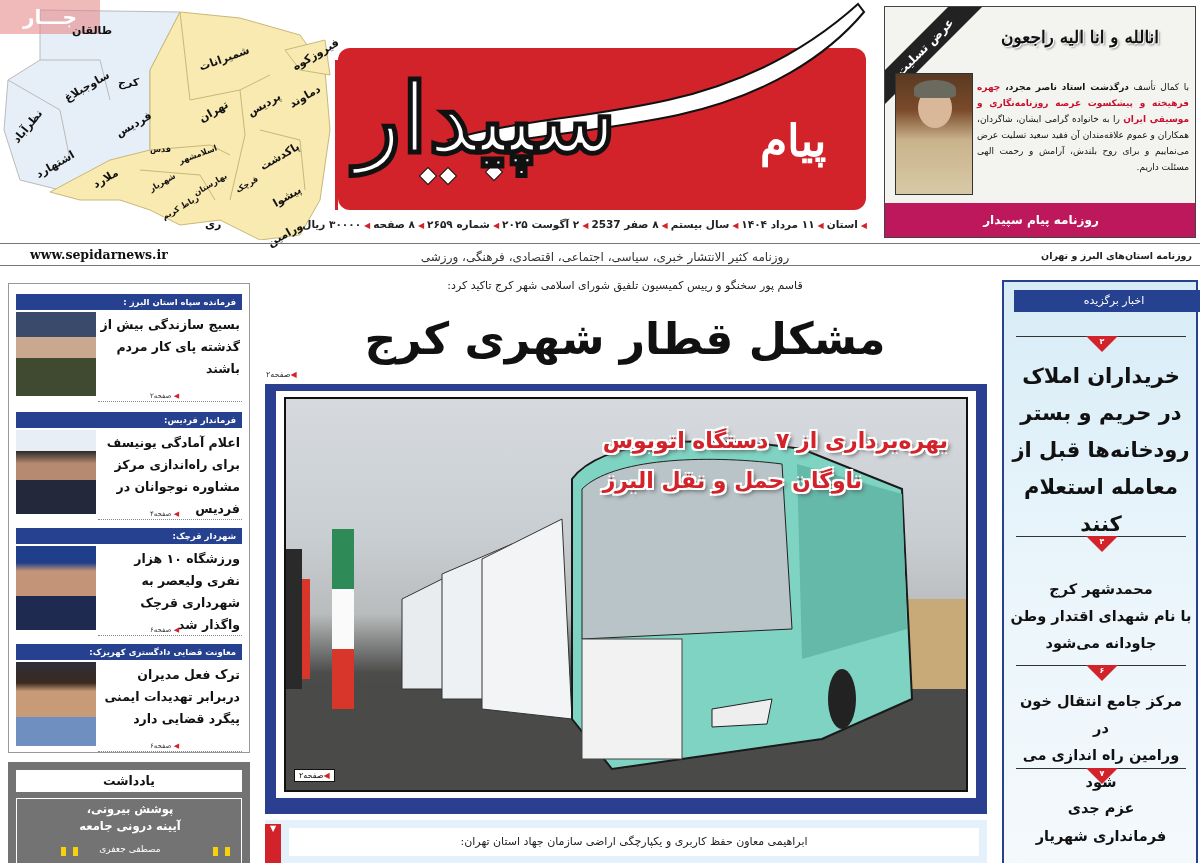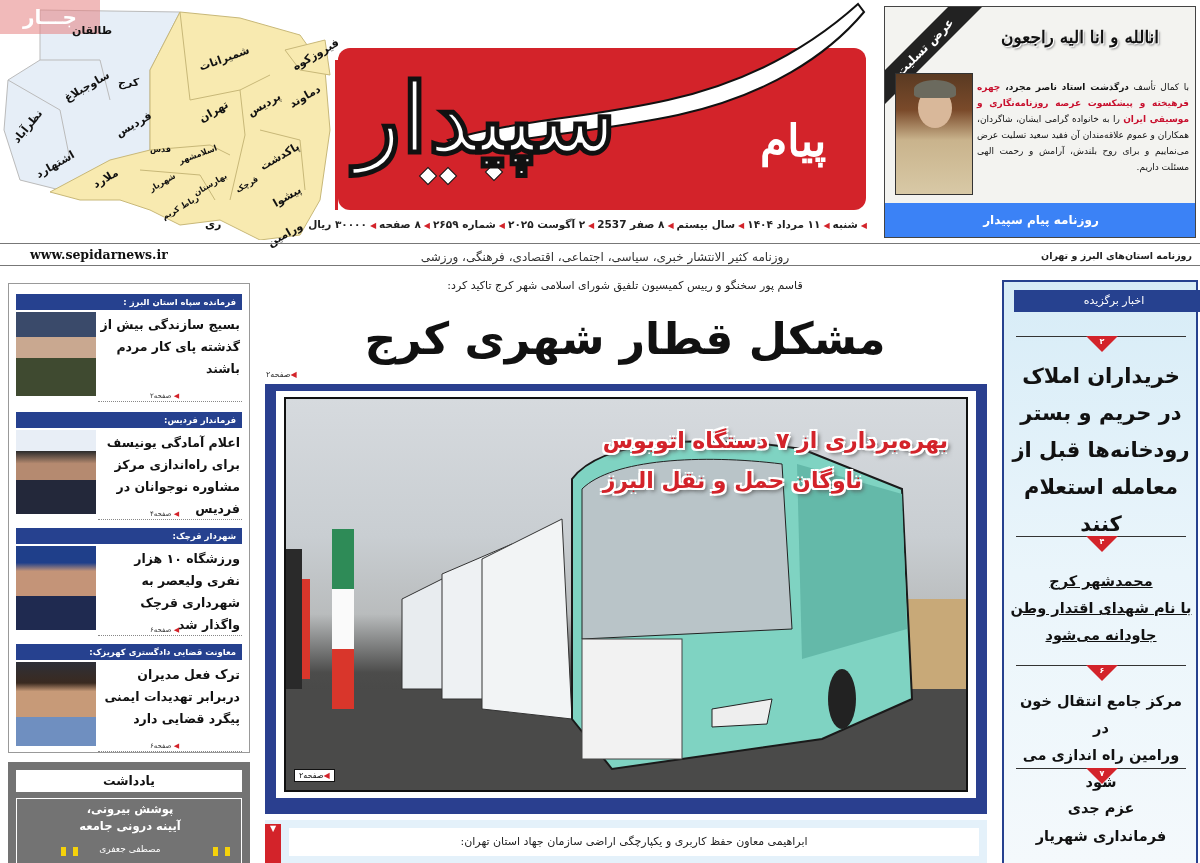--- a/index.html
+++ b/index.html
@@ -30,21 +30,21 @@
   
   .condo { left: 884px; top: 6px; width: 312px; height: 232px; border: 1.5px solid #444; background: #f3f3f0; overflow: hidden; }
   .condo-ribbon { left: -30px; top: 28px; width: 140px; height: 24px; background: #222; color: #fff; font-weight: bold; font-size: 12px; text-align: center; line-height: 24px; transform: rotate(-45deg); }
   .condo-title { left: 90px; top: 20px; width: 210px; text-align: center; font-family: "DejaVu Serif", serif; font-weight: bold; font-size: 17px; color: #111; text-shadow: 1px 1px 0 #fff, 2px 2px 2px #999; }
   .condo-photo { left: 10px; top: 66px; width: 78px; height: 122px; background: linear-gradient(180deg,#5a3a22 0%,#7a4a2a 30%,#c9b38c 55%,#d8c9a6 100%); border: 1px solid #333; }
   .condo-photo .head { position:absolute; left:22px; top:14px; width:34px; height:40px; border-radius:50%; background:#d9b89a; }
   .condo-photo .cap { position:absolute; left:18px; top:6px; width:42px; height:18px; border-radius:50% 50% 20% 20%; background:#6b6a5e; }
   .condo-text { left: 92px; top: 72px; width: 212px; font-size: 9px; line-height: 16px; text-align: justify; color: #111; }
   .condo-text .red { color: #c8102e; font-weight: bold; }
   .condo-text b { font-weight: bold; }
-  .condo-footer { left: 0; top: 196px; width: 312px; height: 34px; background: #3b82f6; color: #fff; font-weight: bold; font-size: 12px; text-align: center; line-height: 34px; }
+  .condo-footer { left: 0; top: 196px; width: 312px; height: 34px; background: #be185d; color: #fff; font-weight: bold; font-size: 12px; text-align: center; line-height: 34px; }
 
   
   .leftcol { left: 8px; top: 283px; width: 242px; height: 470px; border: 1px solid #999; background: #fff; }
   .lc-item { position: absolute; left: 7px; width: 226px; }
   .lc-head { height: 16px; background: #26418f; color: #fff; font-size: 8.5px; font-weight: bold; line-height: 16px; padding-right: 6px; }
   .lc-body { position: relative; height: 88px; }
   .lc-photo { position: absolute; left: 0; top: 2px; width: 80px; height: 84px; }
   .lc-text { position: absolute; right: 2px; top: 4px; width: 140px; font-size: 12.5px; font-weight: bold; line-height: 22px; color: #111; }
   .lc-page { position: absolute; left: 134px; bottom: -2px; font-size: 7px; color: #333; }
   .lc-page .tri { color: #d3232a; }
@@ -145,21 +145,21 @@
   <div class="abs condo-title">انالله و انا الیه راجعون</div>
   <div class="abs condo-photo">
     <div class="head"></div>
       <div class="cap"></div>
   </div>
   <div class="abs condo-text"><span>با کمال تأسف </span><b>درگذشت استاد ناصر مجرد، </b><span class="red">چهره فرهیخته و پیشکسوت عرصه روزنامه‌نگاری و موسیقی ایران</span><span> را به خانواده گرامی ایشان، شاگردان، همکاران و عموم علاقه‌مندان آن فقید سعید تسلیت عرض می‌نماییم و برای روح بلندش، آرامش و رحمت الهی مسئلت داریم.</span></div>
   <div class="abs condo-footer">روزنامه پیام سپیدار</div>
 </div>
 
 <div class="abs dateline">
-  <span class="sep">◀</span><span>شنبه</span><span class="sep">◀</span><span>۱۱ مرداد ۱۴۰۴</span><span class="sep">◀</span><span>سال بیستم</span><span class="sep">◀</span><span>۸ صفر 2537</span><span class="sep">◀</span><span>۲ آگوست ۲۰۲۵</span><span class="sep">◀</span><span>شماره ۲۶۵۹</span><span class="sep">◀</span><span>۸ صفحه</span><span class="sep">◀</span><span>۳۰۰۰۰ ریال</span>
+  <span class="sep">◀</span><span>استان</span><span class="sep">◀</span><span>۱۱ مرداد ۱۴۰۴</span><span class="sep">◀</span><span>سال بیستم</span><span class="sep">◀</span><span>۸ صفر 2537</span><span class="sep">◀</span><span>۲ آگوست ۲۰۲۵</span><span class="sep">◀</span><span>شماره ۲۶۵۹</span><span class="sep">◀</span><span>۸ صفحه</span><span class="sep">◀</span><span>۳۰۰۰۰ ریال</span>
 </div>
 <div class="abs rule" style="left:0;top:243px;width:1200px;"></div>
 <div class="abs rule" style="left:0;top:265px;width:1200px;"></div>
 <div class="abs tagline-center">روزنامه کثیر الانتشار خبری، سیاسی، اجتماعی، اقتصادی، فرهنگی، ورزشی</div>
 <div class="abs tagline-right">روزنامه استان‌های البرز و تهران</div>
 <div class="abs site-url">www.sepidarnews.ir</div>
 
 <div class="abs leftcol">
   <div class="lc-item" style="top:10px;">
     <div class="lc-head">فرمانده سپاه استان البرز :</div>
@@ -267,21 +267,21 @@
   <div class="rc-story" style="top:76px;font-size:21px;line-height:37px;">
     <div>خریداران املاک</div>
     <div>در حریم و بستر</div>
     <div>رودخانه‌ها قبل از</div>
     <div>معامله استعلام کنند</div>
   </div>
 
   <div class="rc-divider" style="top:254px;"></div>
   <div class="rc-badge" style="top:254px;"></div>
   <div class="rc-num" style="top:255px;">۴</div>
-  <div class="rc-story" style="top:286px;font-size:14.5px;line-height:27px;text-decoration:underline;">
+  <div class="rc-story" style="top:294px;font-size:14.5px;line-height:27px;">
     <div>محمدشهر کرج</div>
     <div>با نام شهدای اقتدار وطن</div>
     <div>جاودانه می‌شود</div>
   </div>
 
   <div class="rc-divider" style="top:383px;"></div>
   <div class="rc-badge" style="top:383px;"></div>
   <div class="rc-num" style="top:384px;">۶</div>
   <div class="rc-story" style="top:406px;font-size:14.5px;line-height:27px;">
     <div>مرکز جامع انتقال خون در</div>

